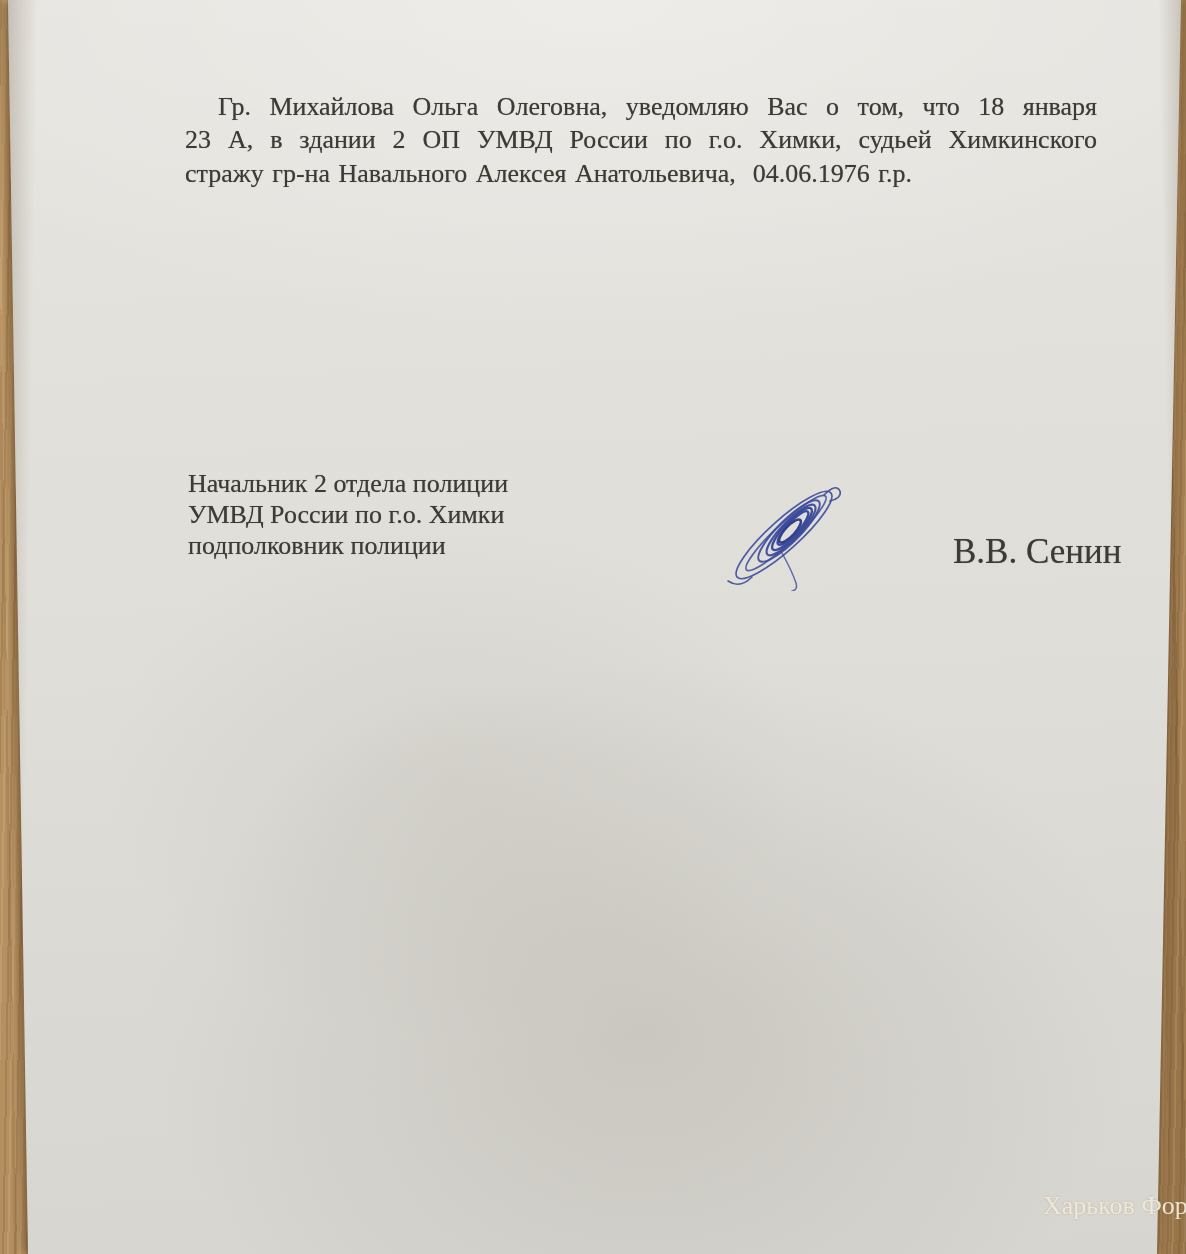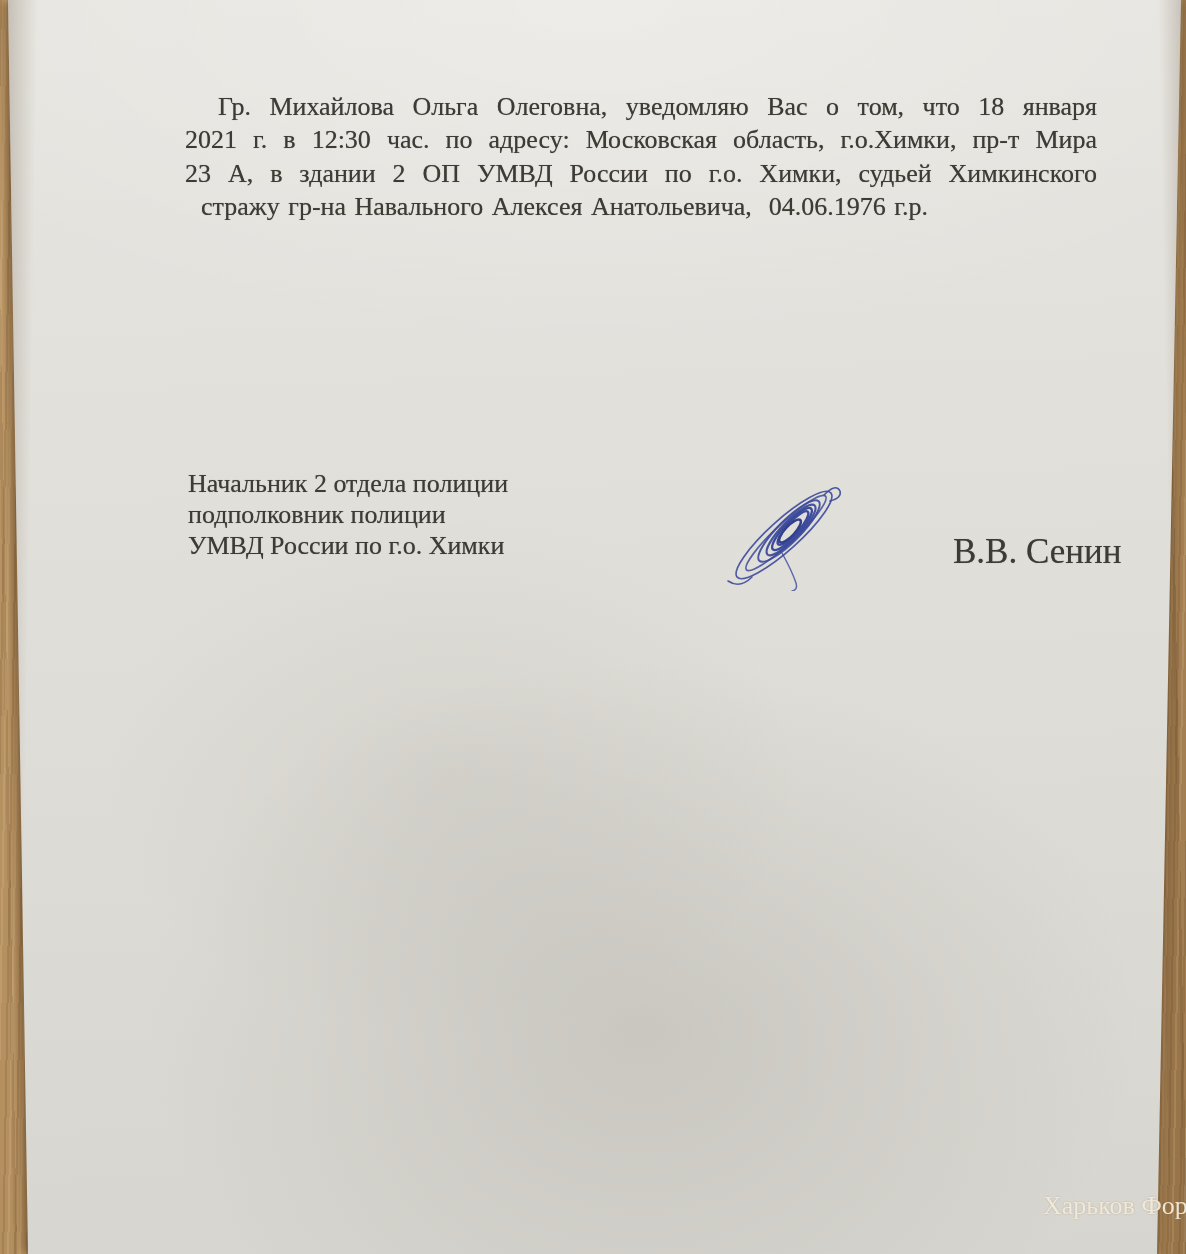--- a/index.html
+++ b/index.html
@@ -38,21 +38,21 @@
   .edge-right {
     position:absolute; left:1143px; top:-20px; width:42px; height:1300px;
     transform: rotate(-1.1deg); transform-origin: top right;
     background: linear-gradient(to left, rgba(88,70,45,0.26), rgba(88,70,45,0) 65%);
   }
   
   .printed { color:#3e3b35; text-shadow: 0 0 0.7px rgba(62,59,53,0.65); }
   .para { position:absolute; left:185px; top:90px; width:912px; font-size:26px; }
   .para .jline { text-align:justify; text-align-last:justify; line-height:33.4px; height:33.4px; overflow:hidden; }
   .para .jline.first { padding-left:33px; }
-  .para .lastline { text-align:left; line-height:33.4px; height:33.4px; white-space:pre; word-spacing:2px;margin-left:16px; }
+  .para .lastline { text-align:left; line-height:33.4px; height:33.4px; white-space:pre; word-spacing:2px; }
   .sigblock { position:absolute; left:188px; top:468px; font-size:26px; }
   .sigblock div { line-height:31px; height:31px; white-space:pre;font-family:Liberation Serif, serif; }
   .signer-name { position:absolute; left:953px; top:532px; font-size:35px; white-space:pre; }
   .signature-svg { position:absolute; left:712px; top:473px; width:140px; height:118px; }
   
   .watermark {
     position:absolute; left:1043px; top:1191px; z-index:5;
     font-size:26px; color:#f2ead9; opacity:0.95; white-space:pre;
     text-shadow: 0 0 2px rgba(120,100,70,0.35);
   }
@@ -64,29 +64,28 @@
 
   <div class="wood"></div>
 
   <div class="paper-wrap">
     <div class="paper">
       <div class="edge-left"></div>
       <div class="edge-right"></div>
 
       <div class="para printed">
         <div class="jline first">Гр. Михайлова Ольга Олеговна, уведомляю Вас о том, что 18 января</div>
-        <div class="jline">2021 г. в 12:30 час. по адресу: Московская область, г.о.Химки, пр-т Мира</div>
         <div class="jline">23 А, в здании 2 ОП УМВД России по г.о. Химки, судьей Химкинского</div>
         <div class="lastline">стражу гр-на Навального Алексея Анатольевича,  04.06.1976 г.р.</div>
       </div>
 
       <div class="sigblock printed">
         <div>Начальник 2 отдела полиции</div>
+        <div>УМВД России по г.о. Химки</div>
         <div>подполковник полиции</div>
-        <div>УМВД России по г.о. Химки</div>
       </div>
 
       <svg class="signature-svg" viewBox="0 0 140 118">
         <g fill="none" stroke="#3d4b9c" stroke-linecap="round">
           <ellipse cx="72" cy="62" rx="63" ry="15" transform="rotate(-42 72 62)" stroke-width="1.7" opacity="0.9"></ellipse>
           <ellipse cx="74" cy="60" rx="54" ry="10" transform="rotate(-43 74 60)" stroke-width="1.7" opacity="0.85"></ellipse>
           <ellipse cx="77" cy="58" rx="42" ry="11" transform="rotate(-45 77 58)" stroke-width="2" opacity="0.9"></ellipse>
           <ellipse cx="79" cy="57" rx="34" ry="9" transform="rotate(-46 79 57)" stroke-width="2.2" opacity="0.95"></ellipse>
           <ellipse cx="80" cy="56" rx="28" ry="7.5" transform="rotate(-47 80 56)" stroke-width="2.4"></ellipse>
           <ellipse cx="81" cy="55" rx="22" ry="6" transform="rotate(-48 81 55)" stroke-width="2.5"></ellipse>

